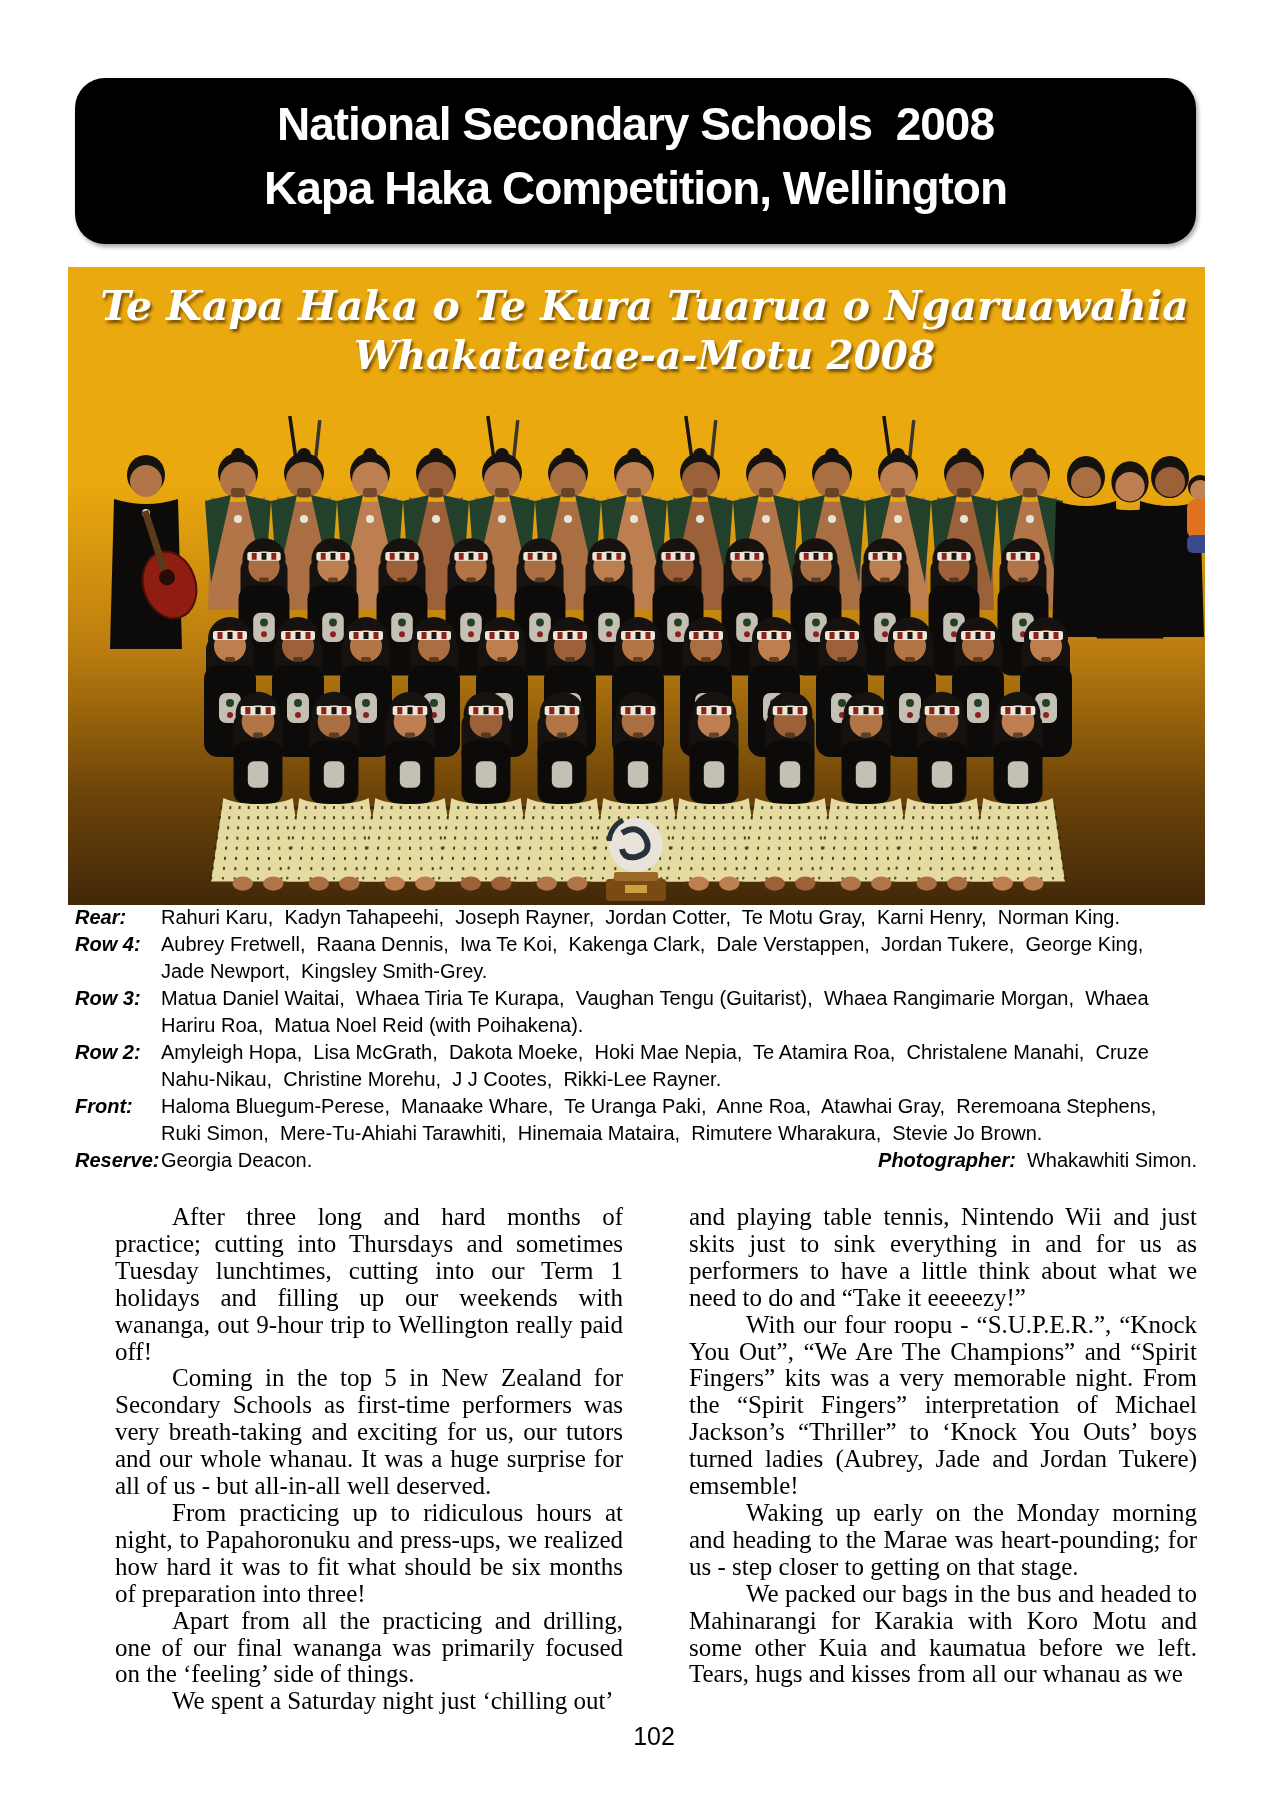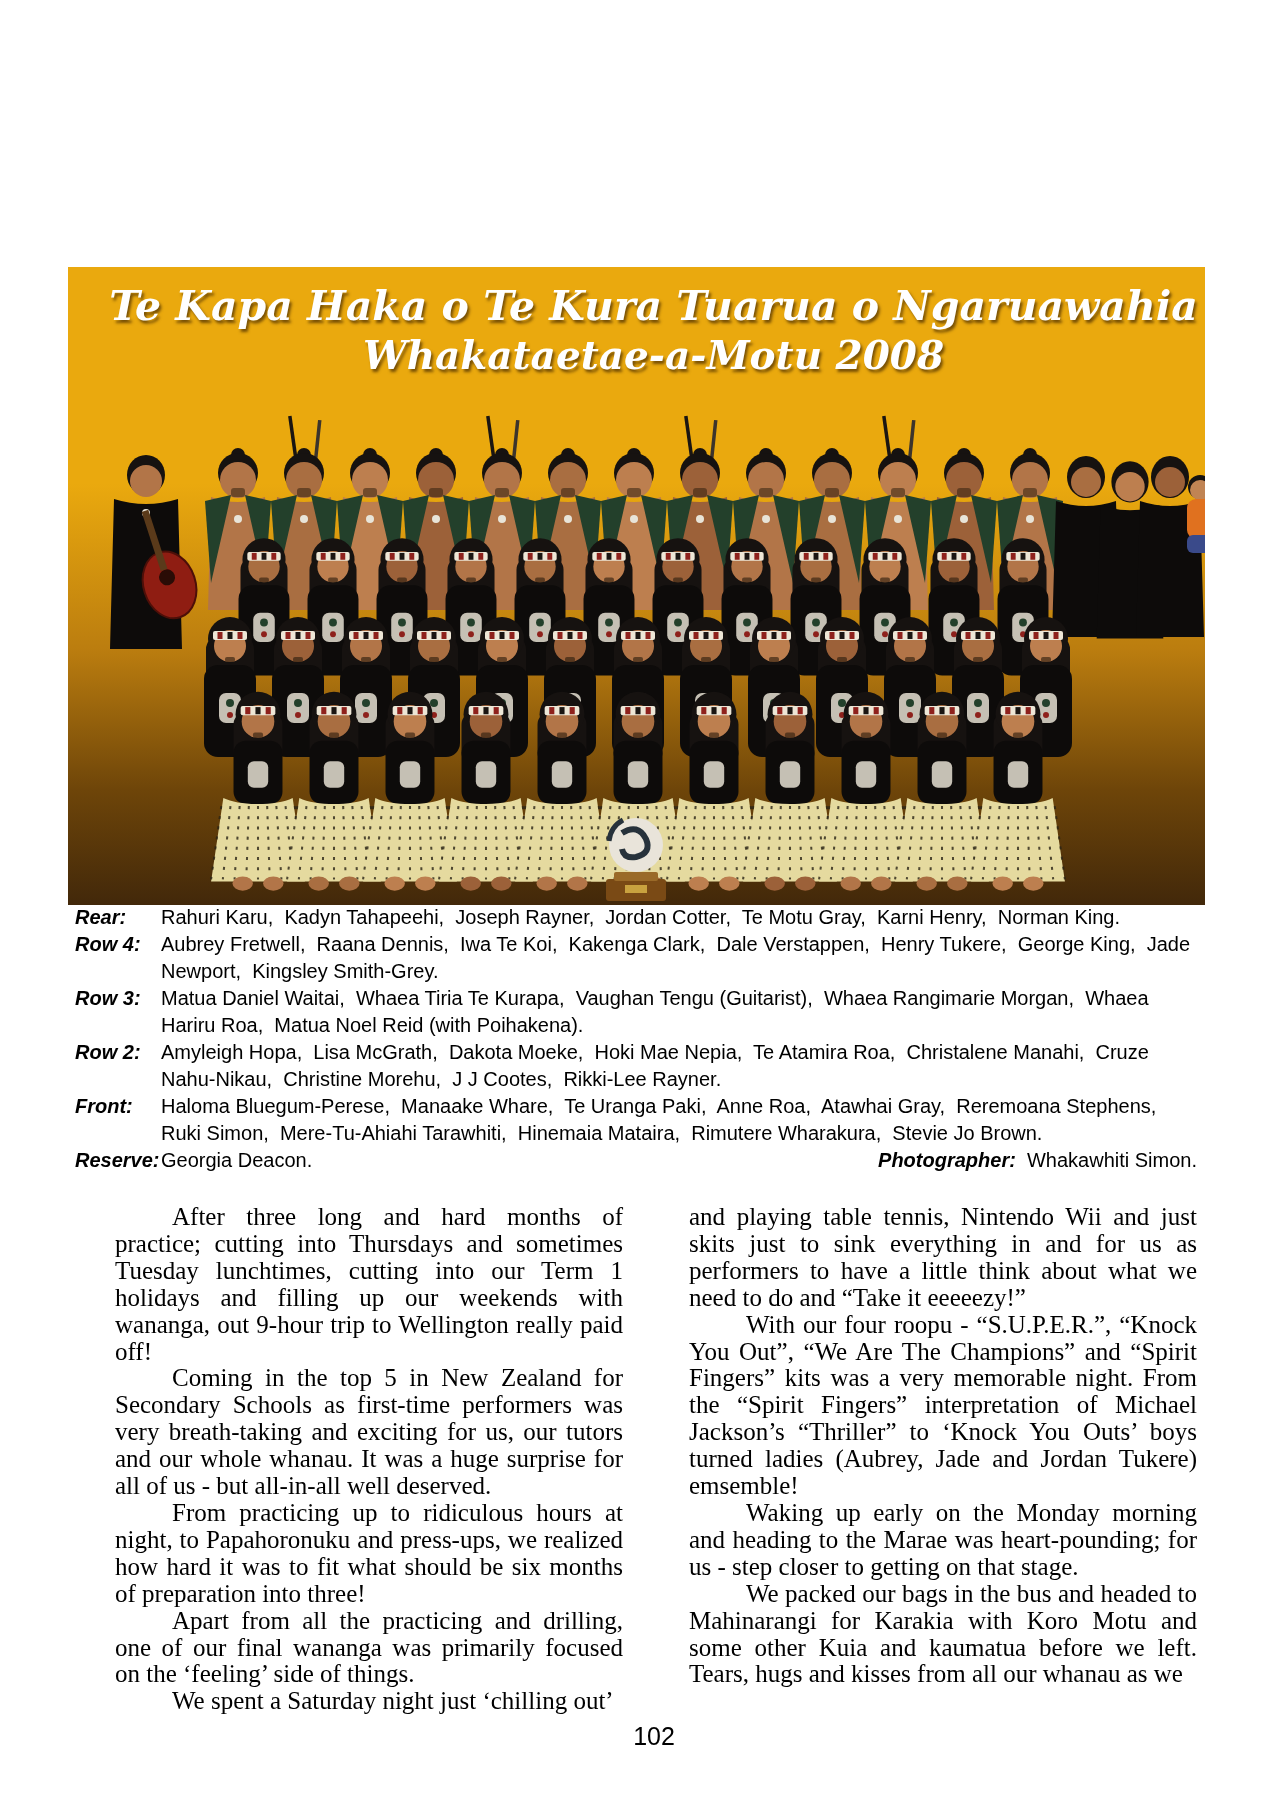--- a/index.html
+++ b/index.html
@@ -8,21 +8,21 @@
 
   
   .banner{position:absolute;left:75px;top:78px;width:1121px;height:166px;
           border-radius:30px;background:#000;color:#fff;text-align:center;
           padding-top:14px;box-sizing:border-box;box-shadow:2px 3px 4px rgba(0,0,0,.35);}
   .banner div{font-weight:700;font-size:46px;line-height:64px;white-space:pre;
               letter-spacing:-1px;}
 
   
   .photo{position:absolute;left:68px;top:267px;width:1137px;height:638px;overflow:hidden;}
-  .photo-title{position:absolute;left:17px;top:14px;width:100%;text-align:center;z-index:2;
+  .photo-title{position:absolute;left:8px;top:14px;width:100%;text-align:center;z-index:2;
                color:#fff;font-family:"DejaVu Serif",serif;font-style:italic;font-weight:600;
                text-shadow:2px 3px 3px rgba(80,50,0,.75);}
   .photo-title .l1{font-size:41px;line-height:50px;}
   .photo-title .l2{font-size:39px;line-height:48px;}
   .scene{position:absolute;left:0;top:0;width:100%;height:100%;z-index:1;}
 
   
   .caption{position:absolute;left:75px;top:904px;width:1122px;
            font-size:20px;line-height:27px;color:#000;}
   .cap-row{display:flex;align-items:flex-start;}
@@ -40,20 +40,24 @@
 
   
   .pagenum{position:absolute;left:18px;top:1722px;width:100%;text-align:center;
            font-size:25px;color:#000;}
 </style>
 </head>
 <body>
 
 <div class="page">
 
+  <div class="banner" style="background: rgb(0, 0, 0);">
+    <div>National Secondary Schools  2008</div>
+    <div>Kapa Haka Competition, Wellington</div>
+  </div>
 
   <div class="photo" id="photo" style="background: linear-gradient(rgb(234, 169, 14) 0%, rgb(234, 169, 14) 34%, rgb(187, 125, 15) 60%, rgb(110, 69, 9) 82%, rgb(66, 40, 10) 100%);">
     <div class="photo-title">
       <div class="l1">Te Kapa Haka o Te Kura Tuarua o Ngaruawahia</div>
       <div class="l2">Whakataetae-a-Motu 2008</div>
     </div>
     <svg id="scene" class="scene" viewBox="0 0 1137 638" preserveAspectRatio="none">
         <g transform="translate(170,248) scale(1)">
           <circle cx="0" cy="-60" r="7" fill="#161210"></circle>
           <circle cx="0" cy="-42" r="20" fill="#161210"></circle>
@@ -849,21 +853,21 @@
       </svg>
   </div>
 
   <div class="caption" id="caption">
       <div class="cap-row">
         <div class="cap-label">Rear:</div>
         <div class="cap-text">Rahuri Karu,  Kadyn Tahapeehi,  Joseph Rayner,  Jordan Cotter,  Te Motu Gray,  Karni Henry,  Norman King.</div>
       </div>
       <div class="cap-row">
         <div class="cap-label">Row 4:</div>
-        <div class="cap-text">Aubrey Fretwell,  Raana Dennis,  Iwa Te Koi,  Kakenga Clark,  Dale Verstappen,  Henry Tukere,  George King,  Jade Newport,  Kingsley Smith-Grey.</div>
+        <div class="cap-text">Aubrey Fretwell,  Raana Dennis,  Iwa Te Koi,  Kakenga Clark,  Dale Verstappen,  Jordan Tukere,  George King,  Jade Newport,  Kingsley Smith-Grey.</div>
       </div>
       <div class="cap-row">
         <div class="cap-label">Row 3:</div>
         <div class="cap-text">Matua Daniel Waitai,  Whaea Tiria Te Kurapa,  Vaughan Tengu (Guitarist),  Whaea Rangimarie Morgan,  Whaea Hariru Roa,  Matua Noel Reid (with Poihakena).</div>
       </div>
       <div class="cap-row">
         <div class="cap-label">Row 2:</div>
         <div class="cap-text">Amyleigh Hopa,  Lisa McGrath,  Dakota Moeke,  Hoki Mae Nepia,  Te Atamira Roa,  Christalene Manahi,  Cruze Nahu-Nikau,  Christine Morehu,  J J Cootes,  Rikki-Lee Rayner.</div>
       </div>
       <div class="cap-row">

